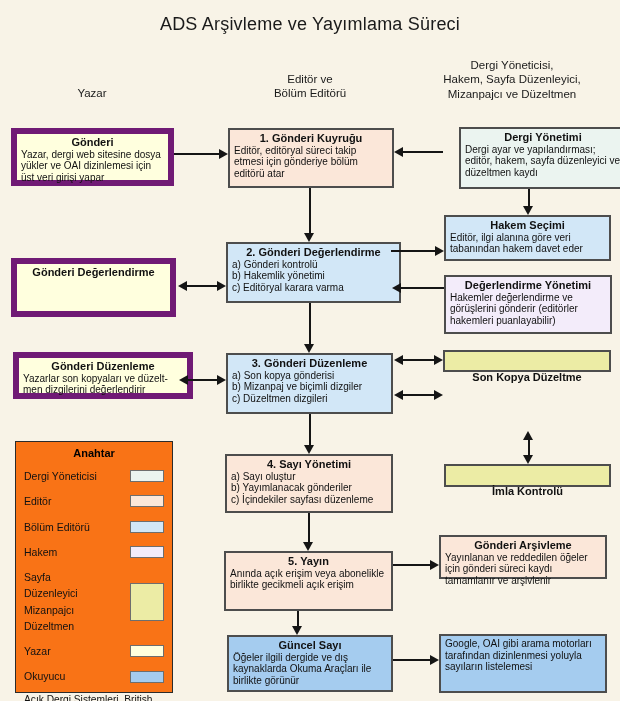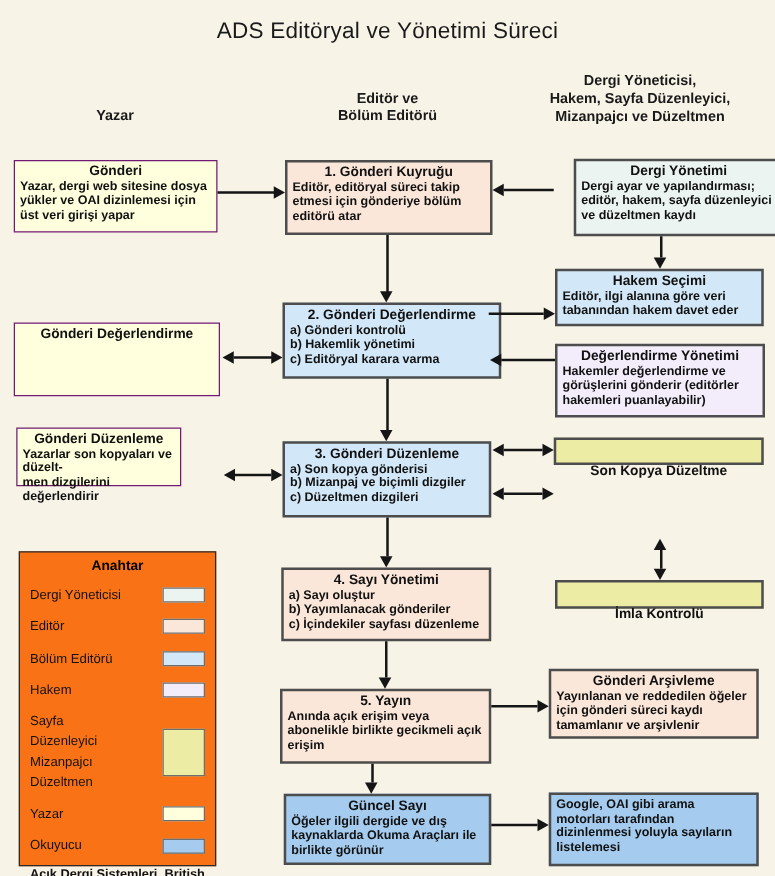--- a/index.html
+++ b/index.html
@@ -1,28 +1,28 @@
 <!DOCTYPE html>
 <html><head>
 <meta charset="utf-8">
 <style>
   html,body{margin:0;padding:0;}
   body{font-family:"Liberation Sans", sans-serif; background:#fff;}
   #stage{position:relative;width:620px;height:701px;background:#F8F3E7;overflow:hidden;}
-  .pre{white-space:pre-line;font-weight:bold;}
+  .pre{white-space:pre-line;}
   #main-title{position:absolute;left:0;top:14px;width:620px;text-align:center;
     font-size:18px;color:#1a1a1a;letter-spacing:.2px;}
   .colhead{position:absolute;text-align:center;font-size:11.5px;color:#1a1a1a;line-height:1.25;}
   #colhead-left{left:30px;top:86px;width:124px;}
   #colhead-center{left:240px;top:72px;width:140px;}
   #colhead-right{left:414px;top:58px;width:196px;}
 
   .box{position:absolute;box-sizing:border-box;border:2px solid #4d4d4d;
        padding:2px 4px;color:#111;}
-  .box.thin{border:1px solid #701a75;}
+  .box.thin{border:6px solid #701a75;}
   .bt{font-weight:bold;font-size:11px;text-align:center;line-height:1.15;}
   .bb{font-size:10px;line-height:1.16;text-align:left;}
   .tc{display:flex;align-items:center;justify-content:center;padding:0;}
   .tc .bt{width:100%;margin-top:32px;}
 
   .role-author{background:#FFFFDE;}
   .role-editor{background:#FBE7D9;}
   .role-sectioneditor{background:#D2E7F7;}
   .role-manager{background:#EBF4F0;}
   .role-reviewer{background:#F3ECFA;}
@@ -47,37 +47,37 @@
   .sw{width:34px;height:12px;border:1px solid #6e6e6e;box-sizing:border-box;flex:0 0 auto;}
   .sw.tall{height:38px;}
   #legend-footer{font-size:10.2px;line-height:1.18;margin-top:7px;color:#111;}
   #legend-url{font-size:10.2px;padding-left:14px;color:#111;}
 </style>
 </head>
 <body>
 
 <div id="stage">
 
-  <div id="main-title">ADS Editöryal ve Yönetimi Süreci</div>
+  <div id="main-title">ADS Arşivleme ve Yayımlama Süreci</div>
 
   <div id="colhead-left" class="colhead pre">Yazar</div>
   <div id="colhead-center" class="colhead pre">Editör ve
 Bölüm Editörü</div>
   <div id="colhead-right" class="colhead pre">Dergi Yöneticisi,
 Hakem, Sayfa Düzenleyici,
 Mizanpajcı ve Düzeltmen</div>
 
   <div class="box thin role-author" style="left:11px;top:128px;width:163px;height:58px">
     <div class="bt">Gönderi</div>
     <div class="bb pre">Yazar, dergi web sitesine dosya yükler ve OAI dizinlemesi için üst veri girişi yapar</div>
   </div>
   <div class="box thin role-author" style="left:11px;top:258px;width:165px;height:59px">
     <div class="bt">Gönderi Değerlendirme</div>
   </div>
-  <div class="box thin role-author" style="left:13px;top:342px;width:132px;height:47px">
+  <div class="box thin role-author" style="left:13px;top:352px;width:180px;height:47px">
     <div class="bt">Gönderi Düzenleme</div>
     <div class="bb pre">Yazarlar son kopyaları ve düzelt-
 men dizgilerini değerlendirir</div>
   </div>
 
   <div class="box role-editor" style="left:228px;top:128px;width:166px;height:60px">
     <div class="bt">1. Gönderi Kuyruğu</div>
     <div class="bb pre">Editör, editöryal süreci takip etmesi için gönderiye bölüm editörü atar</div>
   </div>
   <div class="box role-sectioneditor" style="left:226px;top:242px;width:175px;height:61px">
@@ -118,21 +118,21 @@
   <div class="box role-sectioneditor" style="left:444px;top:215px;width:167px;height:46px">
     <div class="bt">Hakem Seçimi</div>
     <div class="bb pre">Editör, ilgi alanına göre veri tabanından hakem davet eder</div>
   </div>
   <div class="box role-layout tc" style="left:443px;top:350px;width:168px;height:22px">
     <div class="bt">Son Kopya Düzeltme</div>
   </div>
   <div class="box role-layout tc" style="left:444px;top:464px;width:167px;height:23px">
     <div class="bt">İmla Kontrolü</div>
   </div>
-  <div class="box role-editor" style="left:439px;top:535px;width:168px;height:56px">
+  <div class="box role-editor" style="left:439px;top:535px;width:168px;height:44px">
     <div class="bt">Gönderi Arşivleme</div>
     <div class="bb pre">Yayınlanan ve reddedilen öğeler için gönderi süreci kaydı tamamlanır ve arşivlenir</div>
   </div>
   <div class="box role-reader" style="left:439px;top:634px;width:168px;height:59px">
     <div class="bb pre">Google, OAI gibi arama motorları tarafından  dizinlenmesi yoluyla sayıların  listelemesi</div>
   </div>
 
   <div id="legend">
     <div class="lt">Anahtar</div>
     <div class="lrow">

